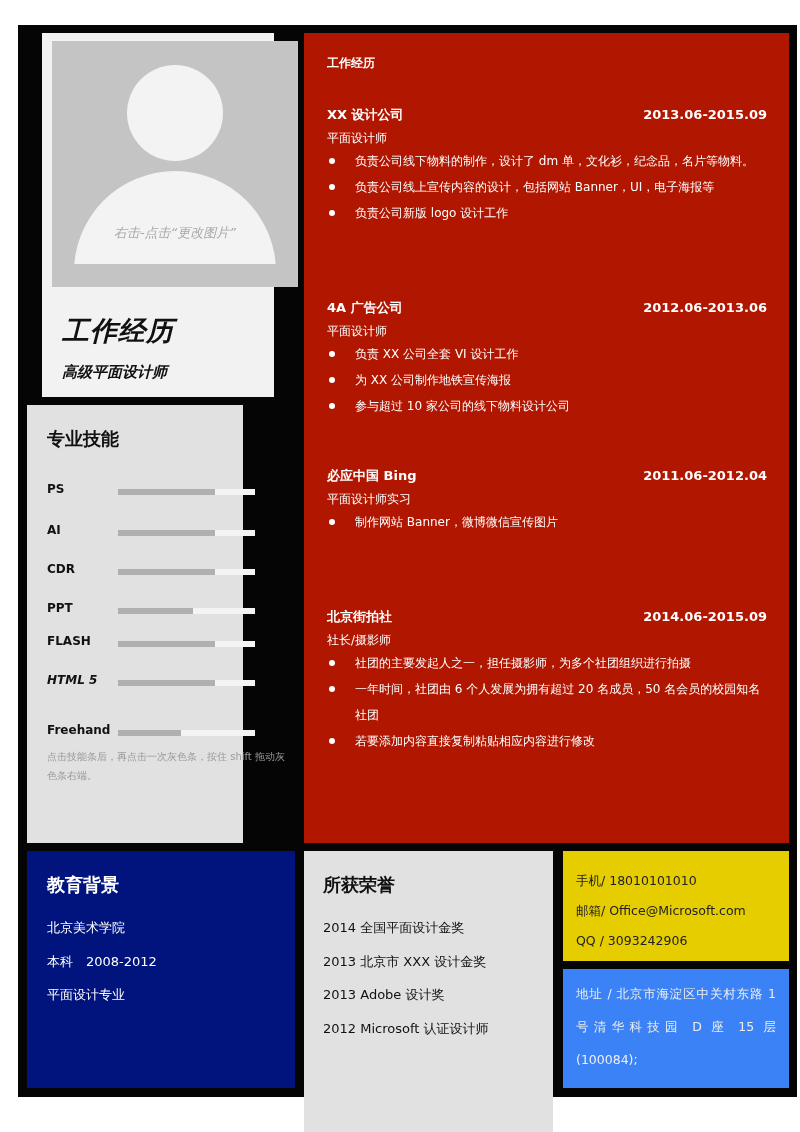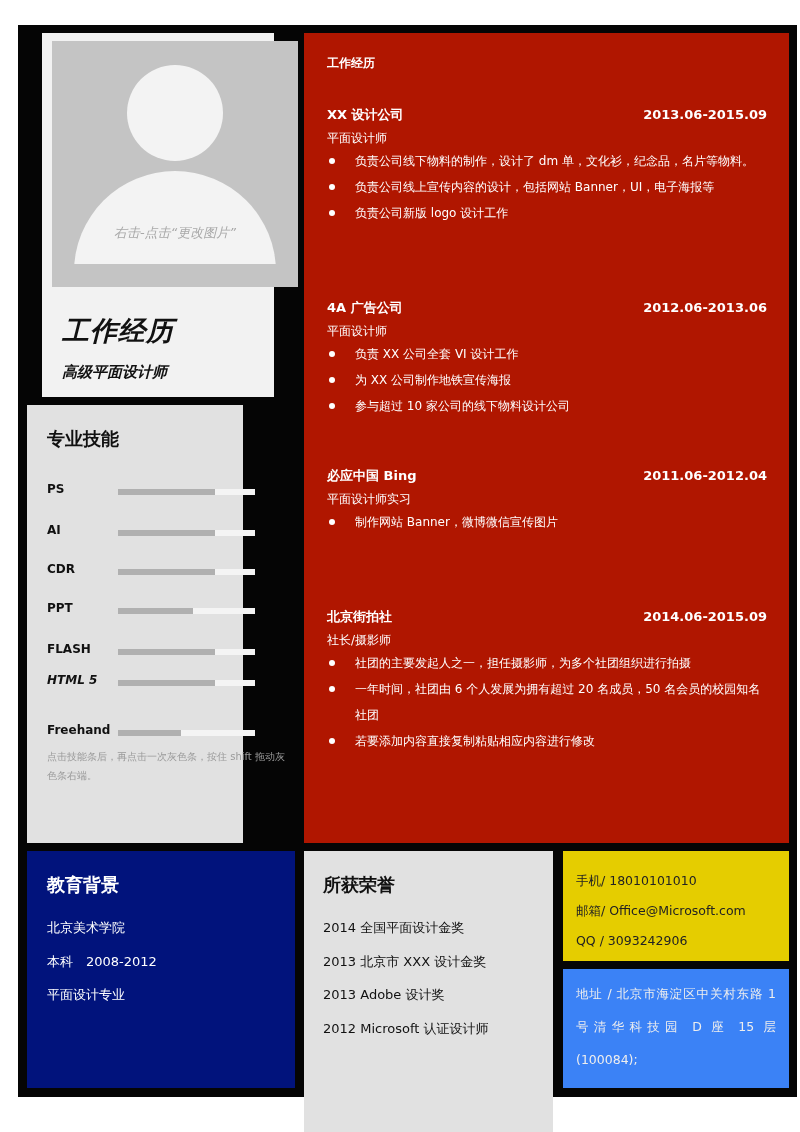--- a/index.html
+++ b/index.html
@@ -82,21 +82,21 @@
         <div class="track">
           <div class="fill" style="width:71%"></div>
         </div>
       </div>
       <div class="skill" style="top: 196px;">
         <span class="lbl">PPT</span>
         <div class="track">
           <div class="fill" style="width:55%"></div>
         </div>
       </div>
-      <div class="skill" style="top: 237px; text-align: right;">
+      <div class="skill" style="top: 229px; text-align: right;">
         <span class="lbl">FLASH</span>
         <div class="track">
           <div class="fill" style="width:71%"></div>
         </div>
       </div>
       <div class="skill" style="top: 268px; font-style: italic;">
         <span class="lbl">HTML 5</span>
         <div class="track">
           <div class="fill" style="width:71%"></div>
         </div>

